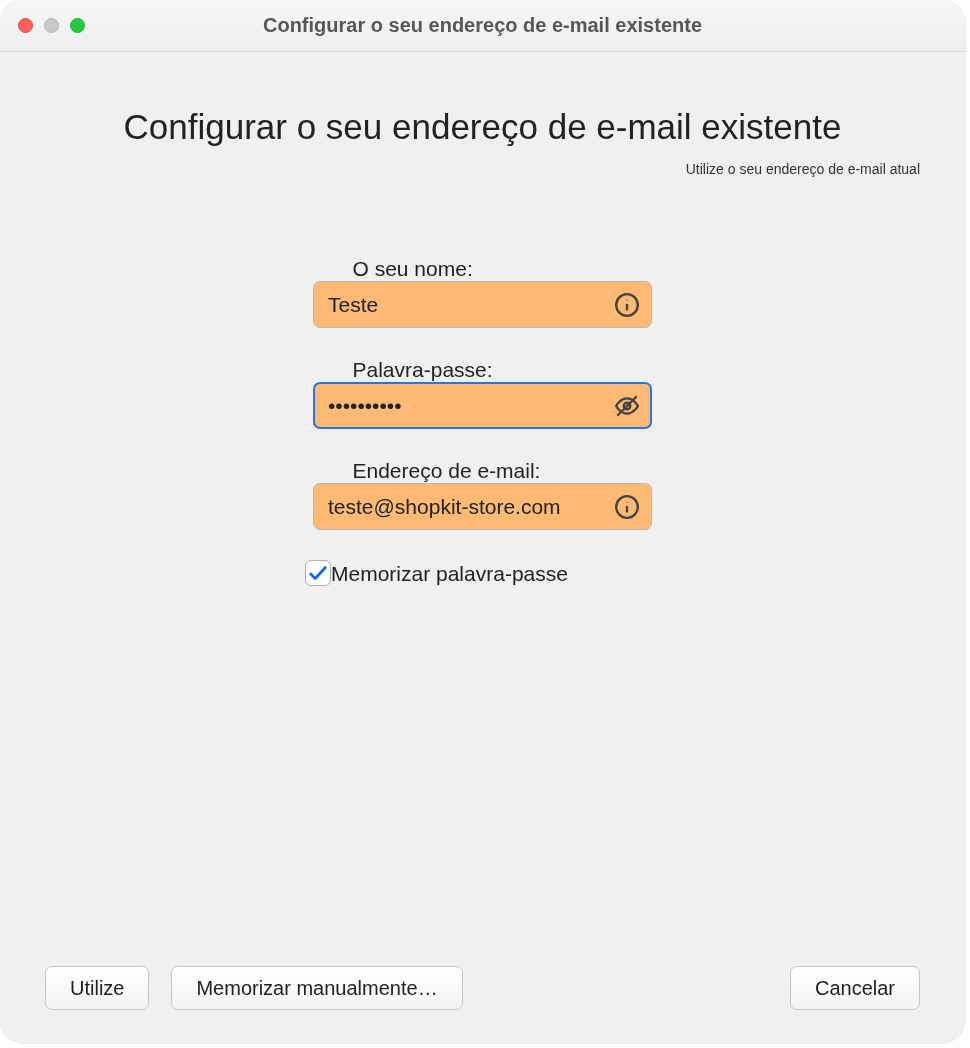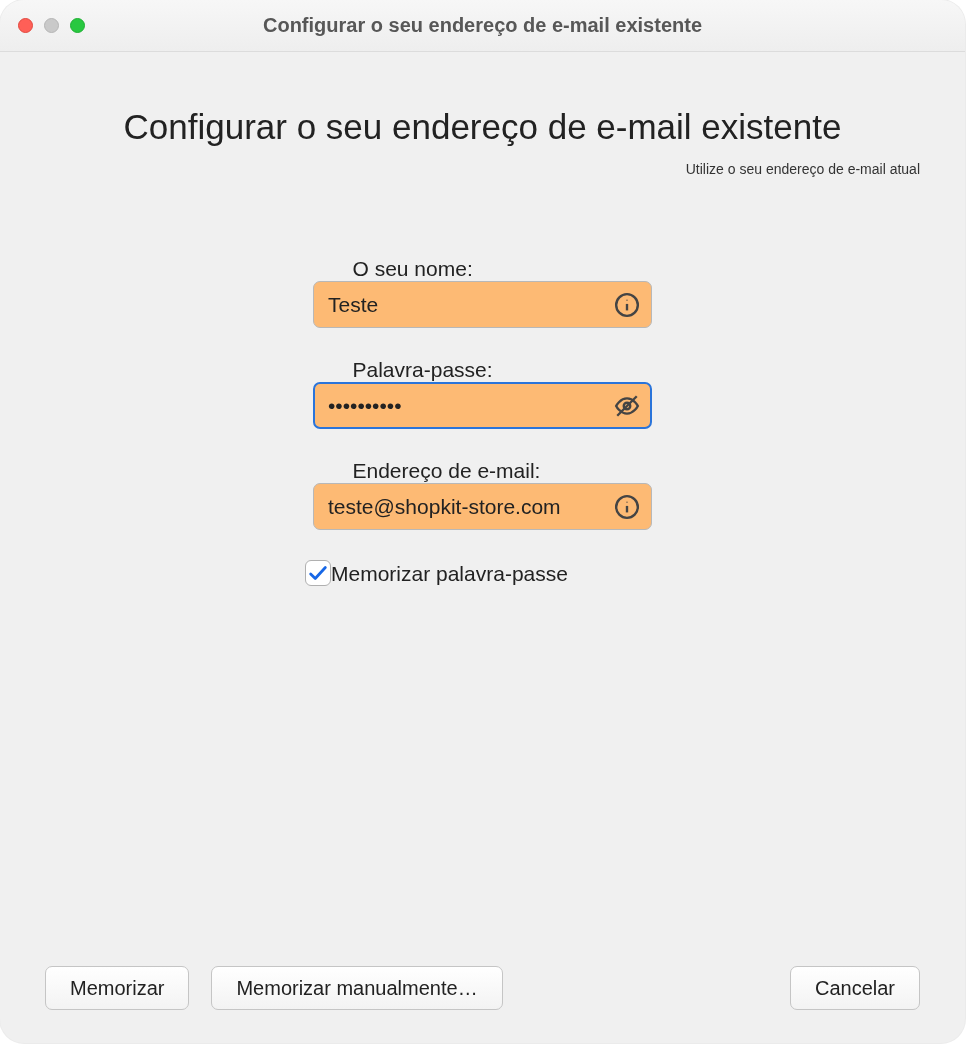--- a/index.html
+++ b/index.html
@@ -226,19 +226,19 @@
         <svg viewBox="0 0 24 24" width="22" height="22" fill="none" stroke="#1767e6" stroke-width="3" stroke-linecap="round" stroke-linejoin="round">
           <polyline points="4 13 9 18 20 6"></polyline>
         </svg>
       </div>
       <div class="checkbox-label">Memorizar palavra-passe</div>
     </div>
 
   </div>
 
   <div class="button-bar">
-    <button class="btn">Memorizar</button>
+    <button class="btn">Utilize</button>
     <button class="btn">Memorizar manualmente…</button>
     <div class="spacer"></div>
     <button class="btn">Cancelar</button>
   </div>
 
 </div>
 
 </body></html>

